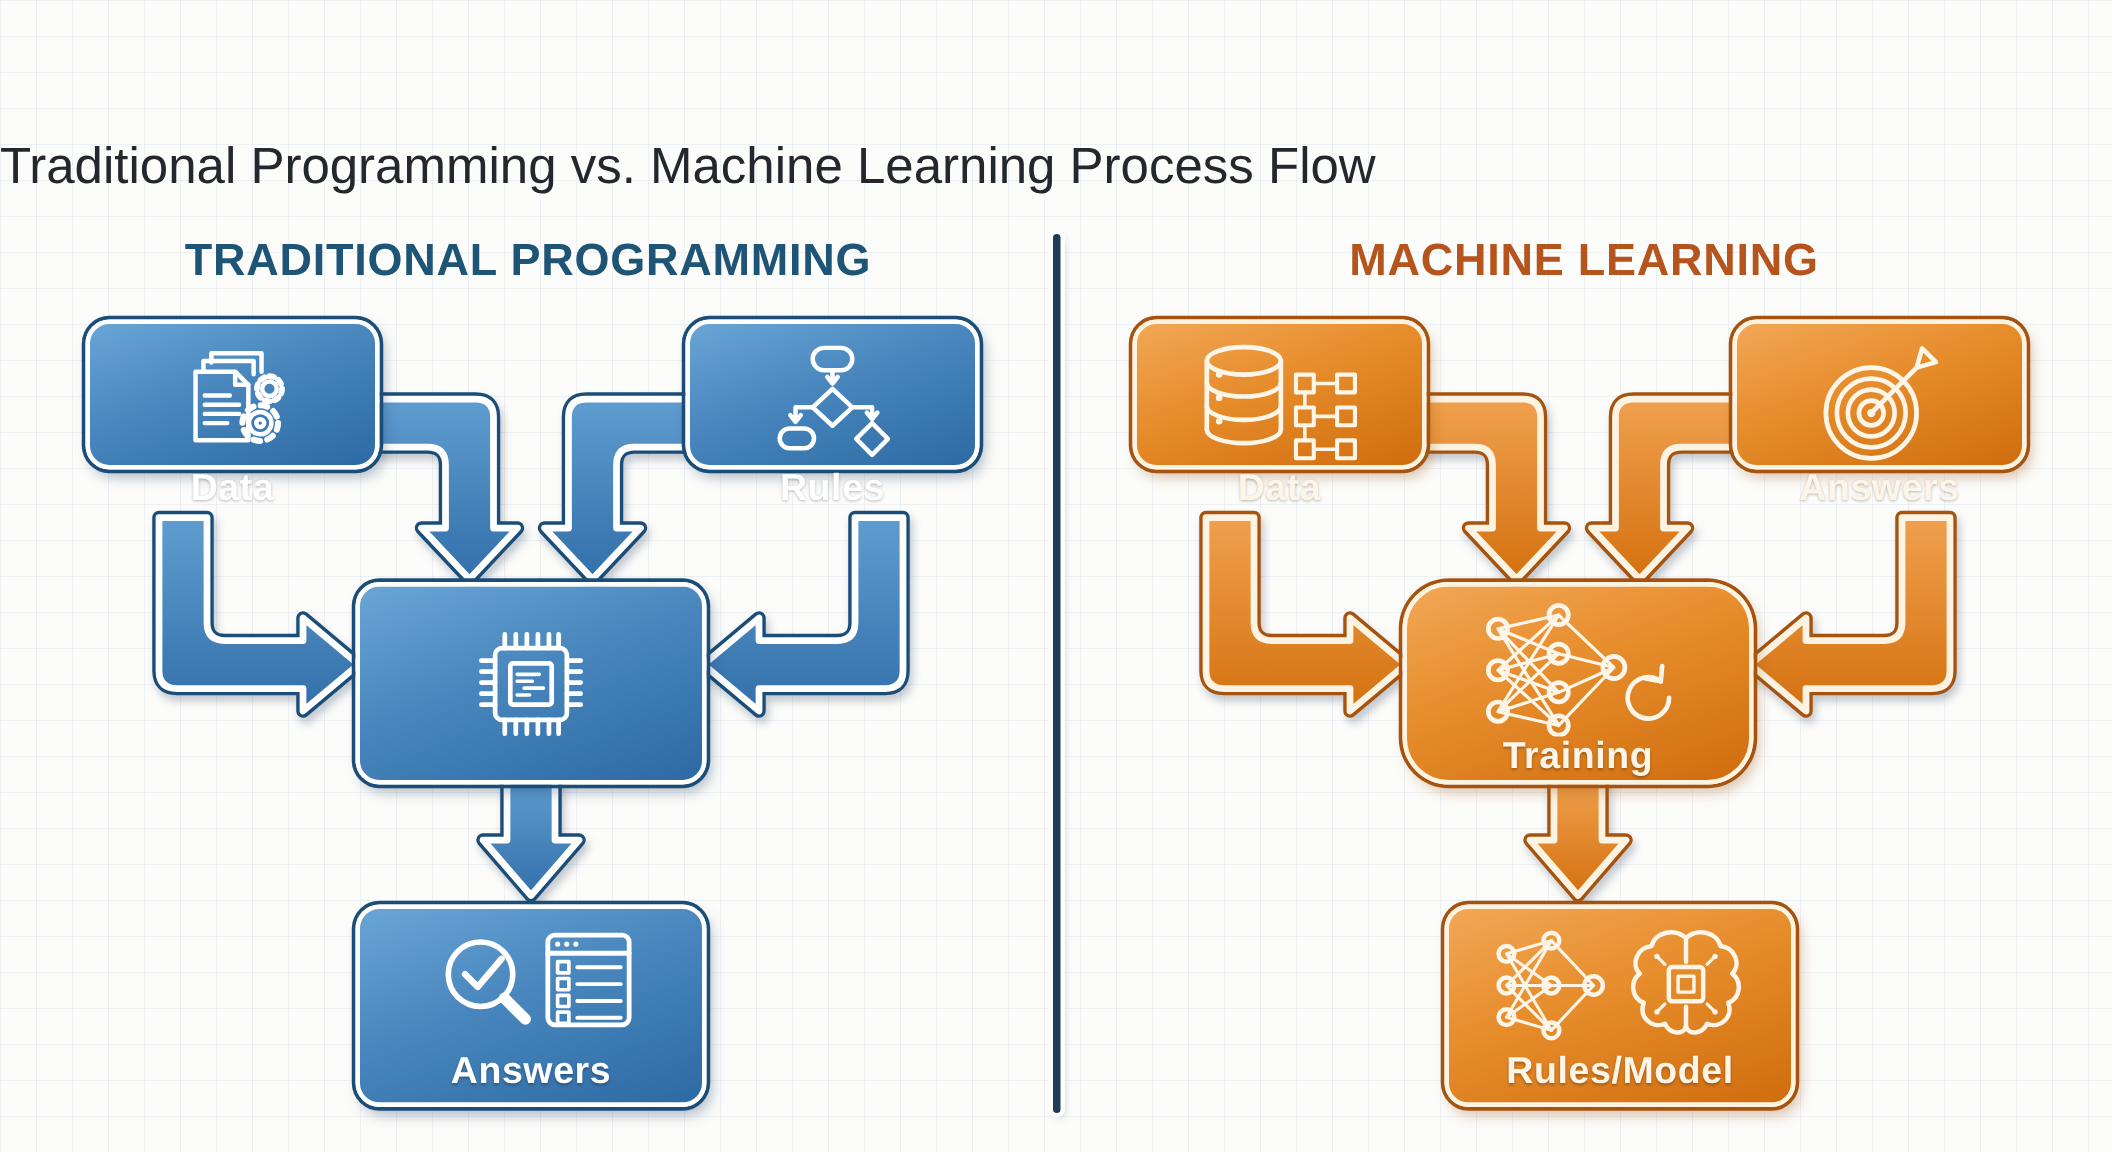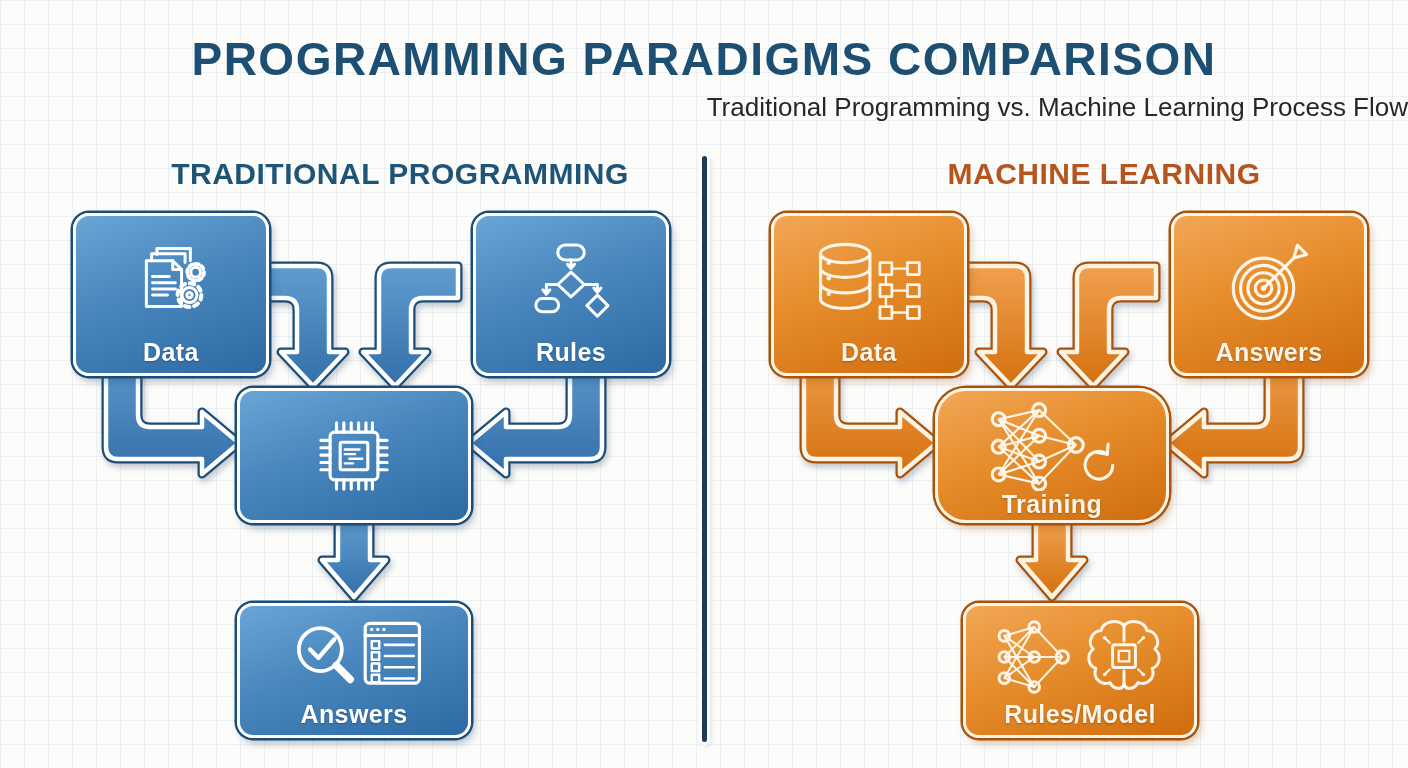--- a/index.html
+++ b/index.html
@@ -15,26 +15,26 @@
   }
   .stage{position:relative;width:1408px;height:768px;}
 
   .title{
     position:absolute;top:32px;left:0;width:100%;text-align:center;
     font-size:46px;font-weight:800;letter-spacing:1.5px;
     color:var(--title-blue,#1d4f73);
     text-shadow:0 1px 0 rgba(255,255,255,.7);
   }
   .subtitle{
-    position:absolute;top:92px;left:0;width:100%;text-align:right;
-    font-size:26px;font-weight:400;color:var(--subtitle-dark,#24272b);
+    position:absolute;top:92px;left:0;width:100%;text-align:left;
+    font-size:34px;font-weight:400;color:var(--subtitle-dark,#24272b);
   }
   .col-heading{
     position:absolute;top:157px;width:704px;text-align:center;
-    font-size:30px;font-weight:800;letter-spacing:.5px;padding-left:48px;
+    font-size:30px;font-weight:800;letter-spacing:.5px;
   }
   .col-heading.left{left:0;color:var(--traditional-heading,#1e5476);}
   .col-heading.right{left:704px;color:var(--ml-heading,#b5541c);}
 
   .divider{
     position:absolute;left:702px;top:156px;width:5px;height:586px;
     background:var(--divider-navy,#1d3c58);border-radius:3px;
     box-shadow:0 0 0 3px #fdfdfc, 2px 3px 6px rgba(80,100,120,.35);
   }
 
@@ -55,38 +55,37 @@
     background:linear-gradient(160deg,#6aa5d6 0%,#4886bd 45%,#2d6aa4 100%);
     box-shadow:0 0 0 2.5px var(--blue-outline,#1a4d78), 3px 5px 9px rgba(30,60,95,.35);
     color:#ffffff;
   }
   .node.orange{
     background:linear-gradient(160deg,#f2a756 0%,#e68c2b 45%,#d06d0e 100%);
     border-color:#fcf3e1;
     box-shadow:0 0 0 2.5px var(--orange-outline,#a5530f), 3px 5px 9px rgba(150,80,15,.35);
     color:#fdf5e8;
   }
-  .box-sm{width:196px;height:163px;margin-left:16px;}
+  .box-sm{width:196px;height:100px;}
   .box-lg{width:234px;height:135px;}
   .node .icon{flex:1;display:flex;align-items:center;justify-content:center;}
   .node .label{
     font-weight:bold;font-size:25px;letter-spacing:.4px;line-height:1.1;
     text-shadow:0 1px 2px rgba(0,0,0,.28);white-space:nowrap;
   }
   .node svg{display:block;}
   .ic{fill:none;stroke:currentColor;stroke-width:3.4;stroke-linecap:round;stroke-linejoin:round;}
   .icf{fill:currentColor;stroke:none;}
   .ic-thin{fill:none;stroke:currentColor;stroke-width:2.3;stroke-linecap:round;}
 </style>
 </head>
 <body>
 
 <div class="stage">
 
-  <div class="title">PROGRAMMING PARADIGMS COMPARISON</div>
   <div class="subtitle">Traditional Programming vs. Machine Learning Process Flow</div>
 
   <div class="col-heading left">TRADITIONAL PROGRAMMING</div>
   <div class="col-heading right">MACHINE LEARNING</div>
 
   <div class="divider"></div>
 
   <svg class="arrow-layer" width="1408" height="768" viewBox="0 0 1408 768">
     <defs>
       <linearGradient id="gb" x1="0" y1="0" x2="0" y2="1">

